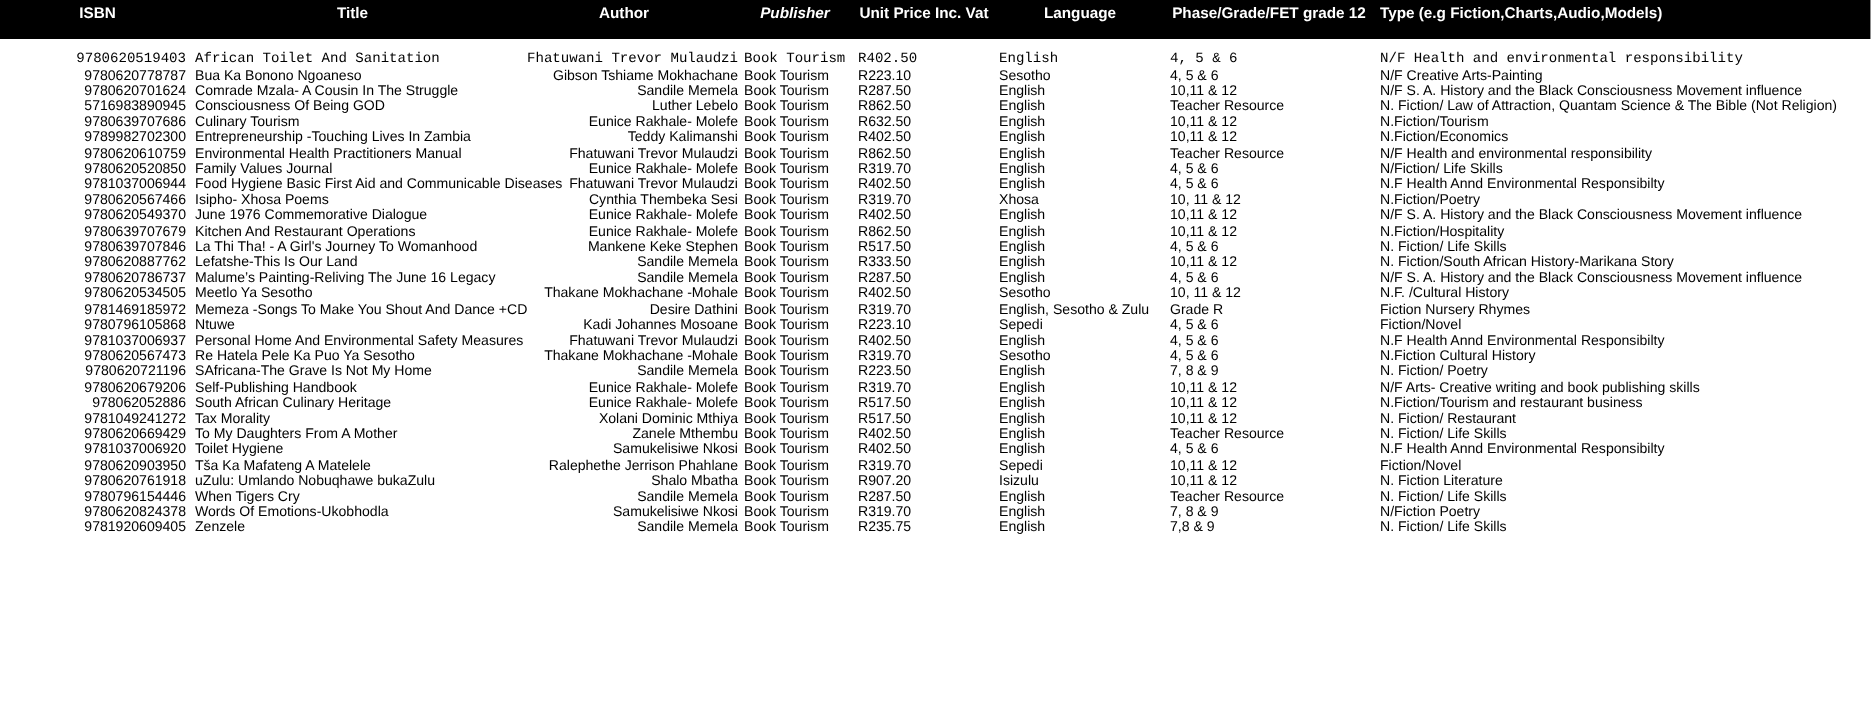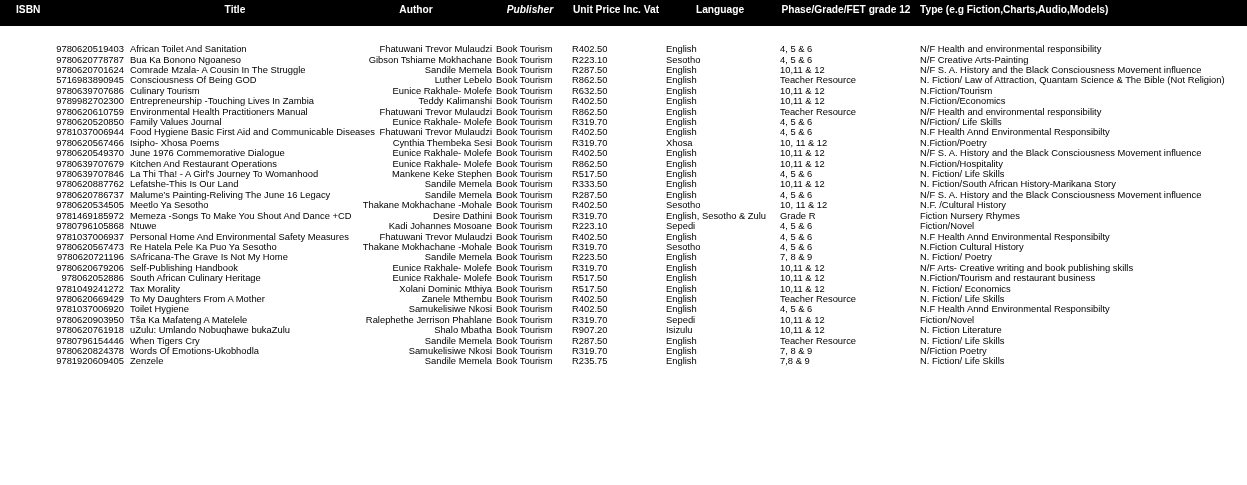--- a/index.html
+++ b/index.html
@@ -36,38 +36,38 @@
   thead th {
     background: #000000;
     color: #ffffff;
     font-weight: bold;
     font-size: 10.2px;
     padding: 5px 0 11px 0;
     vertical-align: top;
     border: none;
     white-space: nowrap;
   }
-  th.h-isbn      { text-align: left; padding-left: 16px; }
+  th.h-isbn      { text-align: center; padding-left: 0; }
   th.h-title     { text-align: center; }
   th.h-author    { text-align: center; }
   th.h-publisher { text-align: center; font-style: italic; }
   th.h-price     { text-align: center; }
   th.h-language  { text-align: center; }
   th.h-phase     { text-align: center; margin-top: 23px; }
   th.h-type      { text-align: left; padding-left: 4px; }
 
   
   tbody td {
     padding: 0.5px 0;
     vertical-align: top;
     border: none;
     white-space: nowrap;
     overflow: visible;
   }
-  tbody tr:first-child td { padding-top: 18px; }
+  tbody tr:first-child td { padding-top: 8px; font-family: Liberation Mono, monospace; }
 
   td.c-isbn {
     text-align: right;
     padding-right: 6px;
     font-size: 9.4px;
   }
   td.c-title     { text-align: left; padding-left: 0px; }
   td.c-author    { text-align: right; padding-left: 2px; margin-left: 48px; }
   td.c-publisher { text-align: left; padding-left: 4px; }
   td.c-price     { text-align: left; padding-left: 4px; }
@@ -344,21 +344,21 @@
           <td class="c-type">N.Fiction/Tourism and  restaurant business</td>
         </tr>
         <tr>
           <td class="c-isbn">9781049241272</td>
           <td class="c-title">Tax Morality</td>
           <td class="c-author">Xolani Dominic Mthiya</td>
           <td class="c-publisher">Book Tourism</td>
           <td class="c-price">R517.50</td>
           <td class="c-language">English</td>
           <td class="c-phase"> 10,11 &amp; 12</td>
-          <td class="c-type">N. Fiction/ Economics</td>
+          <td class="c-type">N. Fiction/ Restaurant</td>
         </tr>
         <tr>
           <td class="c-isbn">9780620669429</td>
           <td class="c-title">To My Daughters From A Mother</td>
           <td class="c-author">Zanele Mthembu</td>
           <td class="c-publisher">Book Tourism</td>
           <td class="c-price">R402.50</td>
           <td class="c-language">English</td>
           <td class="c-phase">Teacher Resource</td>
           <td class="c-type">N. Fiction/ Life Skills</td>

